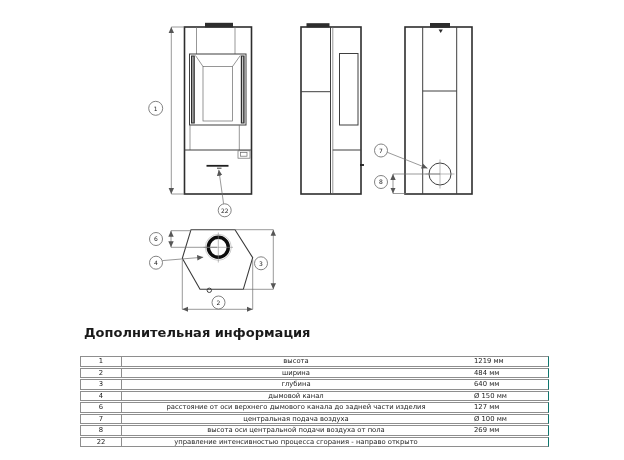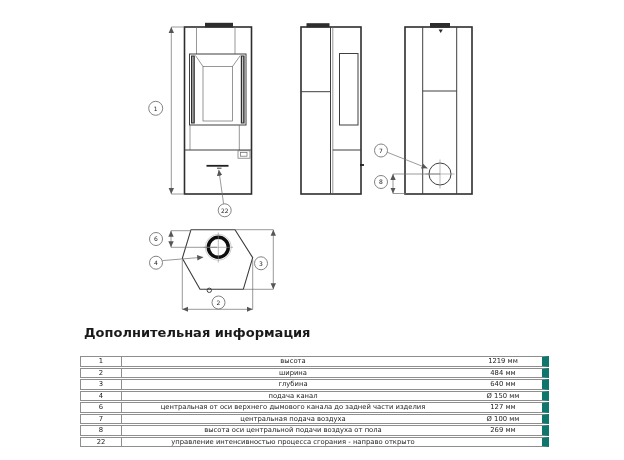--- a/index.html
+++ b/index.html
@@ -34,21 +34,21 @@
     border-collapse:separate;border-spacing:0 1px;
     font-size:6.8px;color:#222;table-layout:fixed;
   }
   table.info td{
     height:8.5px;line-height:8.5px;padding:0 4px;
     border-top:1px solid #8e8e8e;border-bottom:1px solid #8e8e8e;
     white-space:nowrap;overflow:hidden;
   }
   td.c-num{width:32px;text-align:center;border-left:1px solid #8e8e8e;border-right:1px solid #8e8e8e;}
   td.c-desc{text-align:center;}
-  td.c-val{width:70px;text-align:center;border-right:7px solid #0f766e;margin-top:44px;}
+  td.c-val{width:70px;text-align:left;border-right:1px solid #0f766e;margin-top:44px;}
 </style>
 </head>
 <body>
 
 <div class="page">
 
 
   <svg class="sketch" width="624" height="330" viewBox="0 0 624 330">
     <defs>
       <marker id="arr" markerUnits="userSpaceOnUse" markerWidth="8" markerHeight="8" refX="6" refY="4" orient="auto-start-reverse">
@@ -188,27 +188,27 @@
     </tr>
 
     <tr>
       <td class="c-num">3</td>
       <td class="c-desc">глубина</td>
       <td class="c-val">640 мм</td>
     </tr>
 
     <tr>
       <td class="c-num">4</td>
-      <td class="c-desc">подача канал</td>
+      <td class="c-desc">дымовой канал</td>
       <td class="c-val">Ø 150 мм</td>
     </tr>
 
     <tr>
       <td class="c-num">6</td>
-      <td class="c-desc">центральная от оси верхнего дымового канала до задней части изделия</td>
+      <td class="c-desc">расстояние от оси верхнего дымового канала до задней части изделия</td>
       <td class="c-val">127 мм</td>
     </tr>
 
     <tr>
       <td class="c-num">7</td>
       <td class="c-desc">центральная подача воздуха</td>
       <td class="c-val">Ø 100 мм</td>
     </tr>
 
     <tr>

